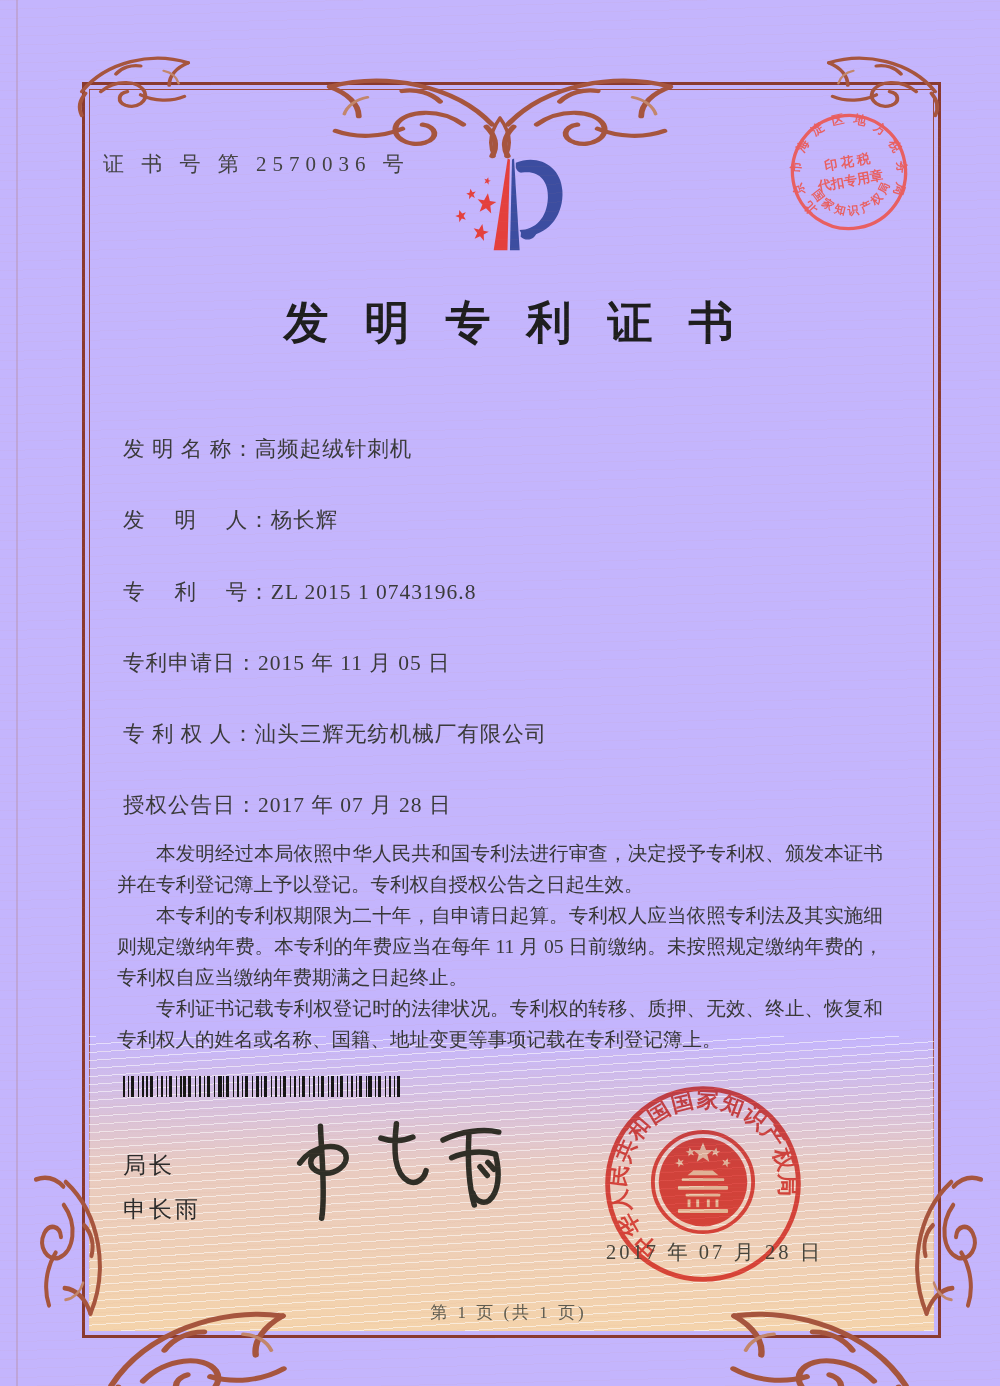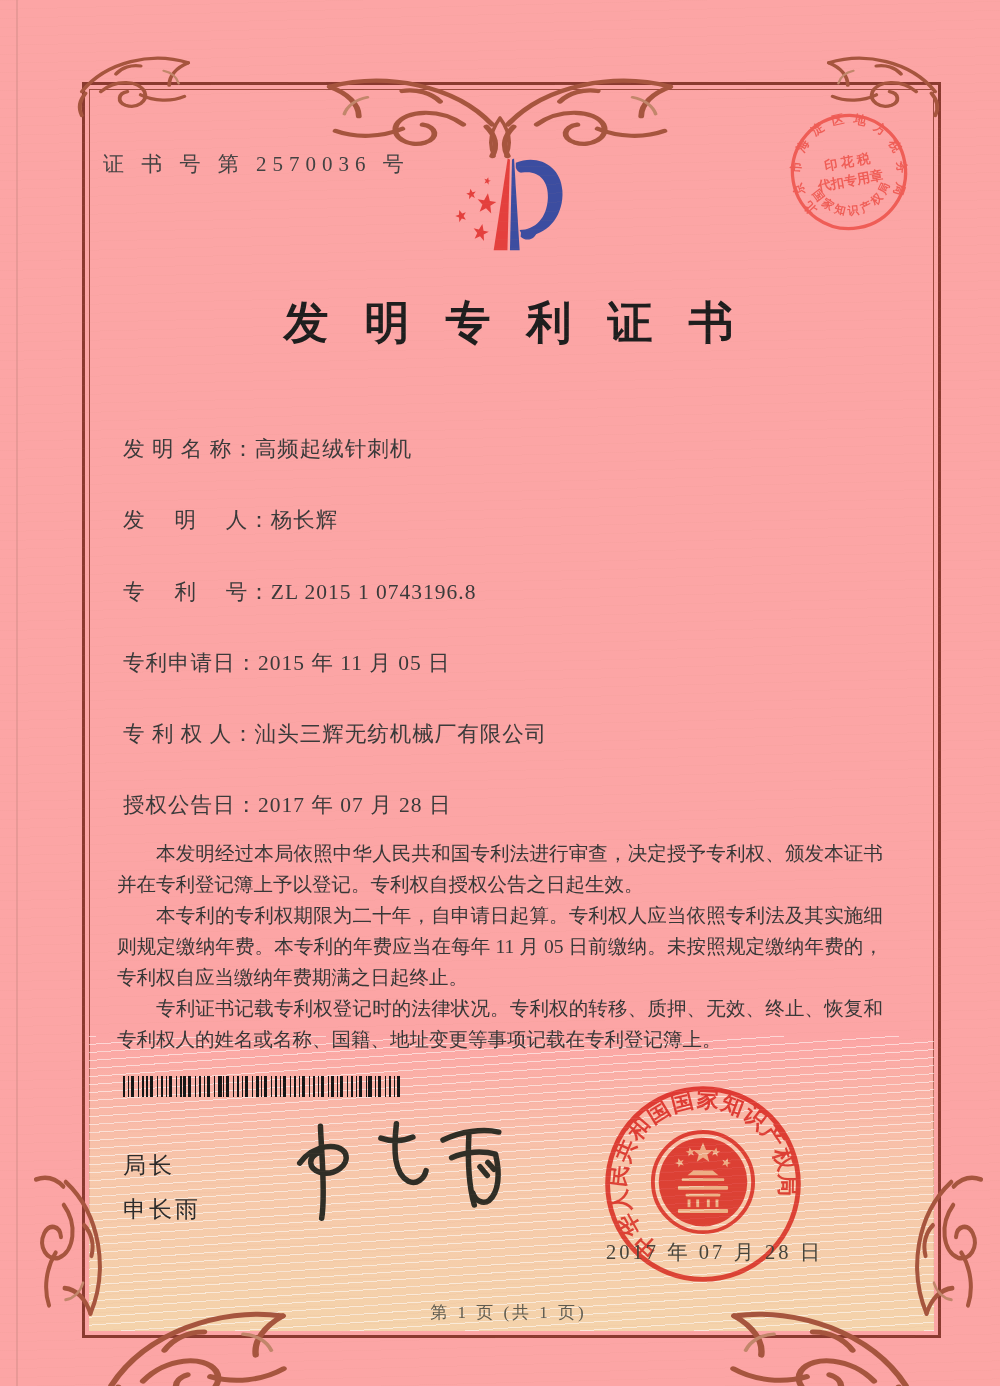--- a/index.html
+++ b/index.html
@@ -1,18 +1,18 @@
 <!DOCTYPE html>
 <html><head>
 <meta charset="utf-8">
 <style>
   html,body{margin:0;padding:0;background:#e8e6e3;}
   .page{
     position:relative;width:1000px;height:1386px;margin:0 auto;
-    background:#fca5a5;overflow:hidden;
+    background:#c4b5fd;overflow:hidden;
     font-family:"Liberation Serif","DejaVu Serif",serif;color:#3c3c3c;
   }
   .page::before{ 
     content:"";position:absolute;left:16px;top:0;width:2px;height:100%;
     background:rgba(170,120,110,.25);
   }
   .page::after{ 
     content:"";position:absolute;inset:0;pointer-events:none;
     background:repeating-linear-gradient(178.5deg,rgba(205,140,115,.05) 0 1px,rgba(0,0,0,0) 1px 9px);
   }

